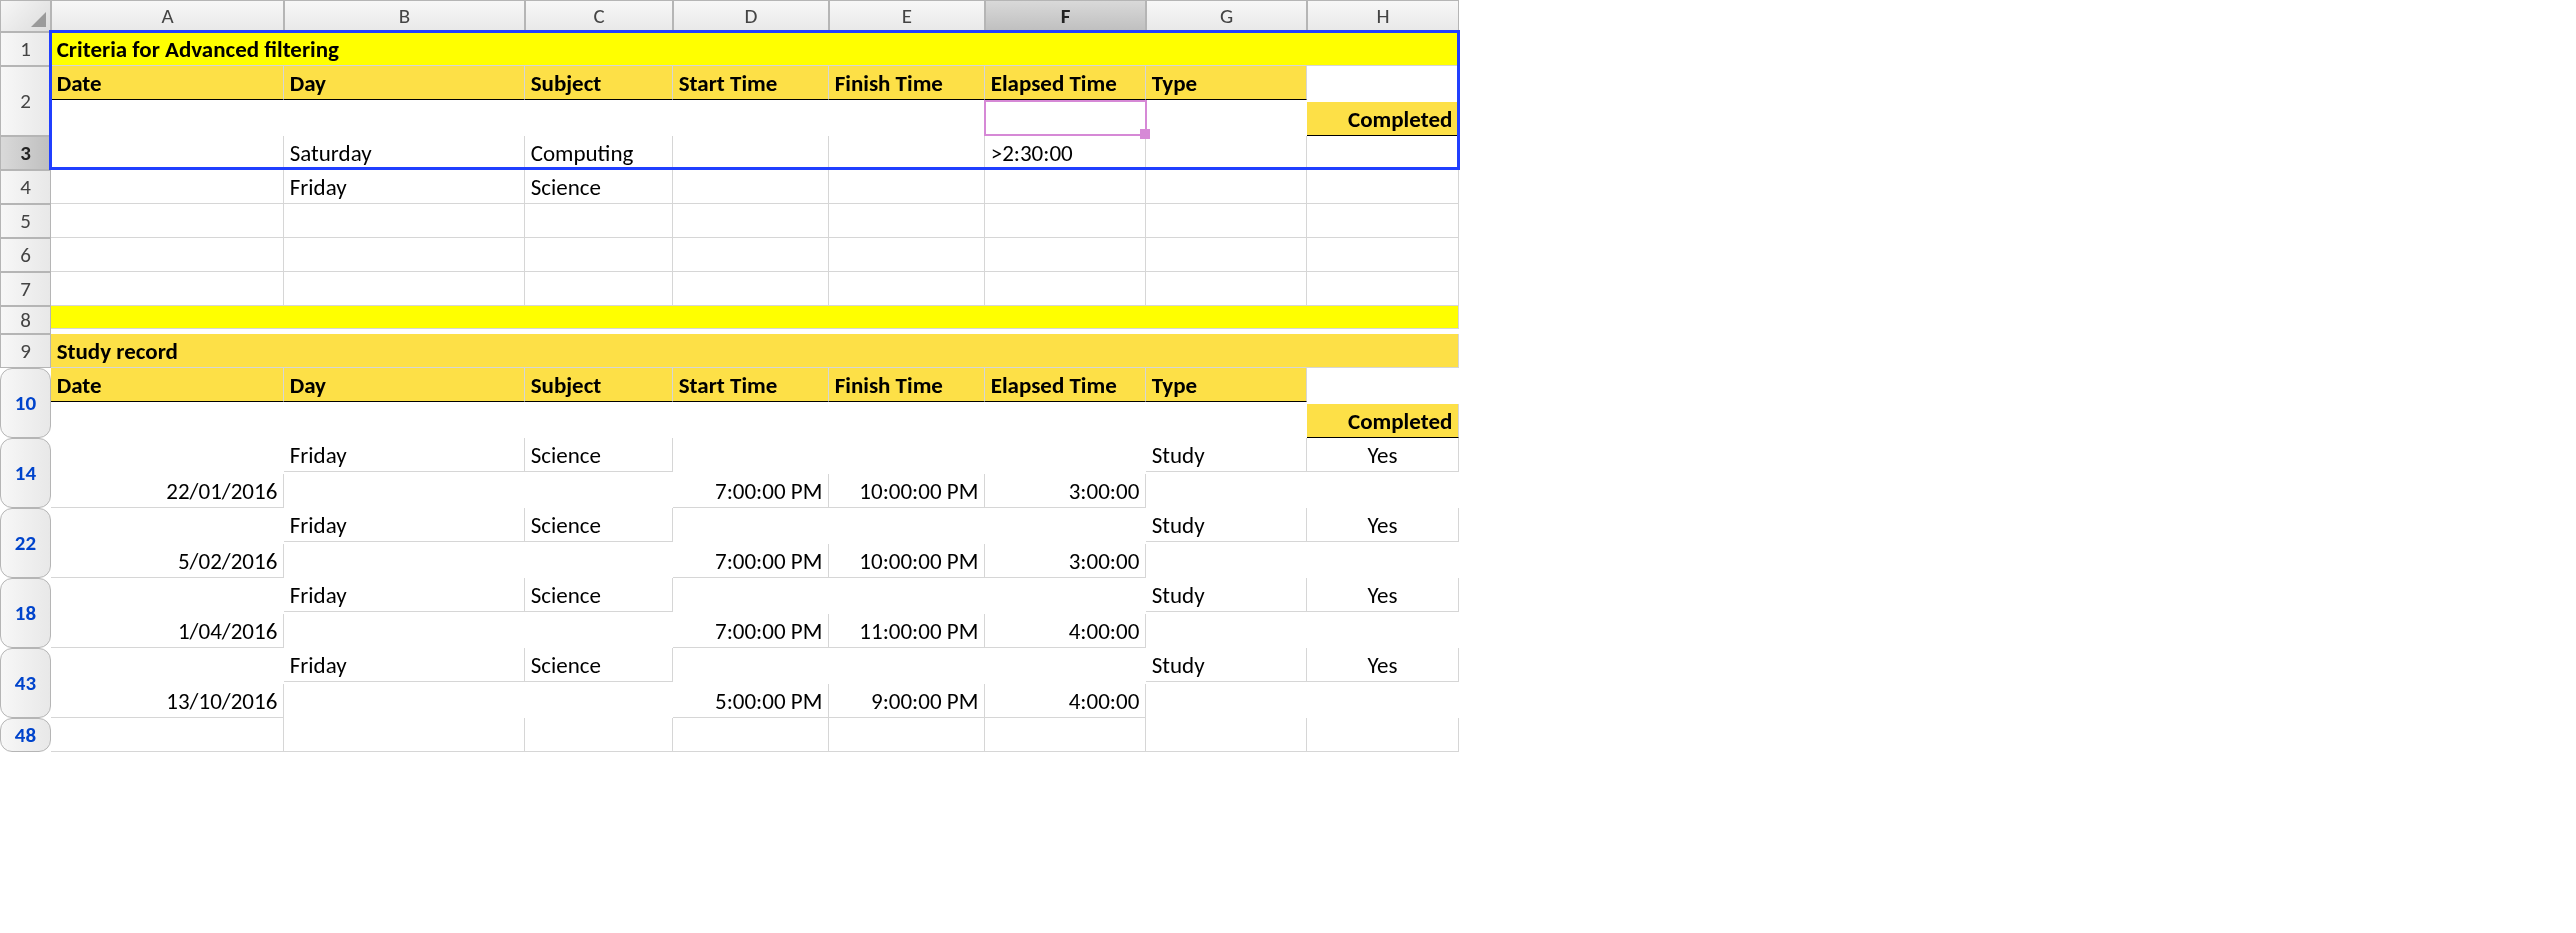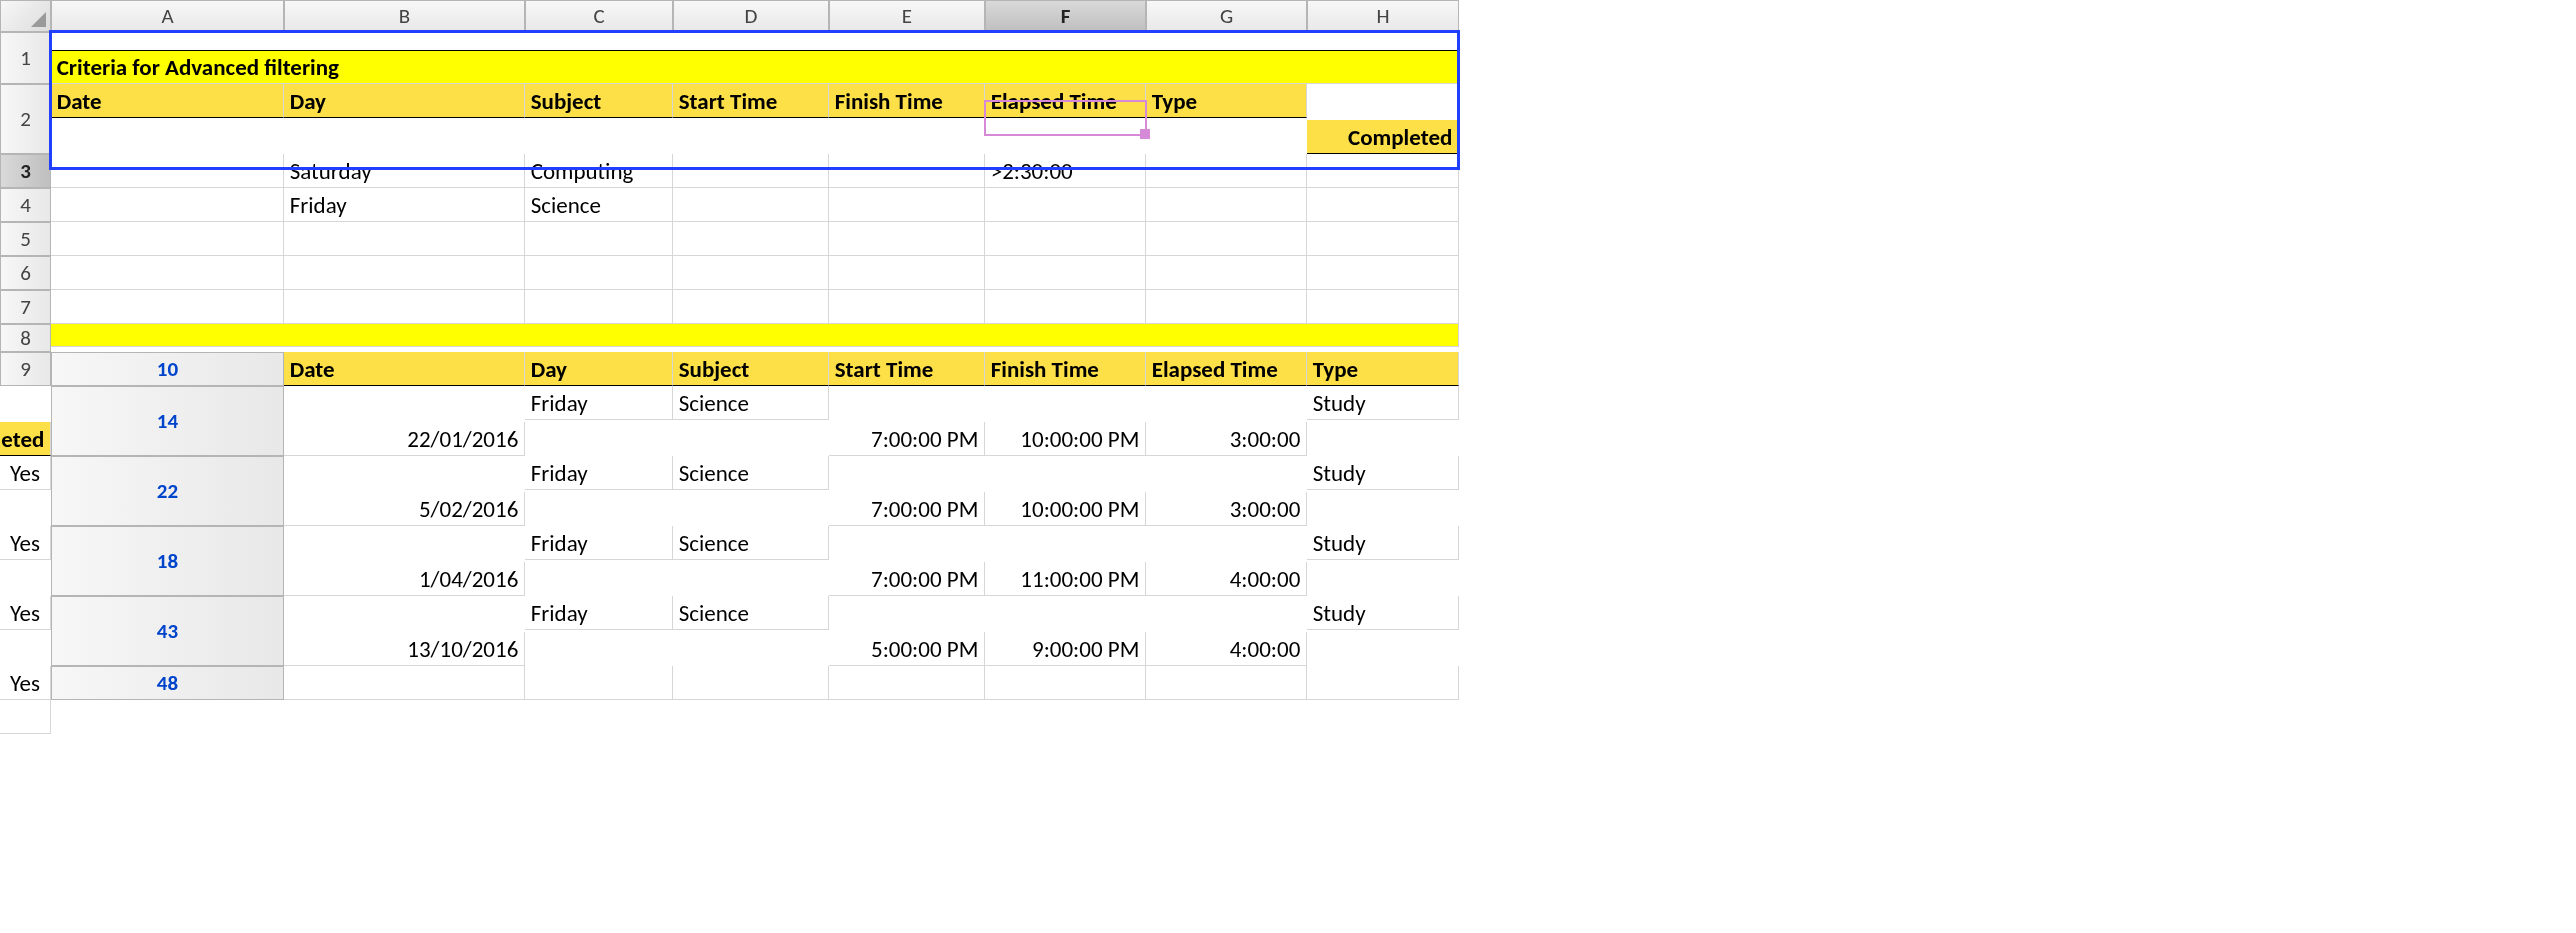--- a/index.html
+++ b/index.html
@@ -26,21 +26,21 @@
     display:flex; align-items:center; justify-content:center;
     height: 32px;
   }
   .rowhdr {
     background: linear-gradient(90deg,#f7f7f7,#e8e8e8);
     border: 0.9px solid #b5b5b5;
     color: #444;
     font-size: 21px;
     display:flex; align-items:center; justify-content:center;
   }
-  .rowhdr.filtered { color: #0044cc; font-weight:600; }
+  .rowhdr.filtered { color: #0044cc; font-weight:600;border-radius:12px; }
   .rowhdr.sel { background: linear-gradient(90deg,#d9d9d9,#bfbfbf); color:#222; font-weight:600; }
   .hdr.sel { background: linear-gradient(#d9d9d9,#bfbfbf); color:#222; font-weight:600; }
   .corner {
     background: linear-gradient(135deg,#f7f7f7,#dcdcdc);
     border:0.9px solid #b5b5b5;
     position:relative; height:32px;
   }
   .corner::after{
     content:""; position:absolute; right:3.8px; bottom:3.8px;
     width:0;height:0;border-style:solid;border-width:0 0 15px 15px;
@@ -55,21 +55,21 @@
     background:#fff;
     font-size: 23px;
     overflow:hidden; white-space:nowrap;
   }
   .cell.right { justify-content:flex-end;margin-top:36px; }
   .cell.center { justify-content:center; }
   .cell.bold { font-weight:700; }
   .cell.lav { background:#fde047; }
   .cell.yel { background:#ffff00; }
   .cell.bb  { border-bottom: 1.9px solid #000; }
-  .cell.btk { border-top: 1.9px solid #000; margin-top: 18px; }
+  .cell.btk { border-top: 1.9px solid #000; }
 
   
   .blue-box {
     position:absolute;
     border: 3.8px solid #203fff;
     pointer-events:none;
   }
   
   .active-cell {
     position:absolute;
@@ -156,20 +156,21 @@
     <div class="cell"></div>
     <div class="cell"></div>
     <div class="cell"></div>
     <div class="cell"></div>
     <div class="cell"></div>
 
   <div class="rowhdr">8</div>
   <div class="cell yel" style="grid-column: span 8; height:23px;"></div>
 
   <div class="rowhdr">9</div>
+  <div class="cell lav bold" style="grid-column: span 8;">Study record</div>
 
   <div class="rowhdr filtered">10</div>
   <div class="cell lav bold bb">Date</div>
   <div class="cell lav bold bb">Day</div>
   <div class="cell lav bold bb">Subject</div>
   <div class="cell lav bold bb">Start Time</div>
   <div class="cell lav bold bb">Finish Time</div>
   <div class="cell lav bold bb">Elapsed Time</div>
   <div class="cell lav bold bb">Type</div>
   <div class="cell lav bold bb right">Completed</div>

